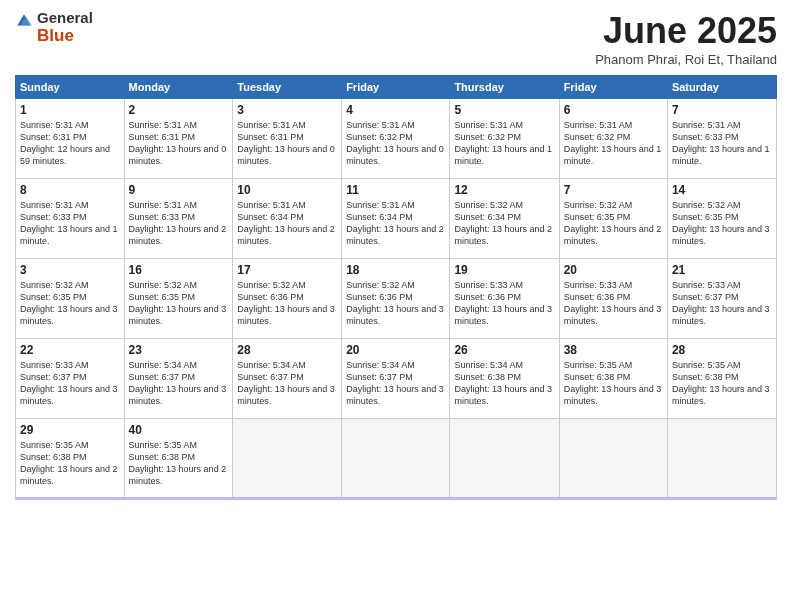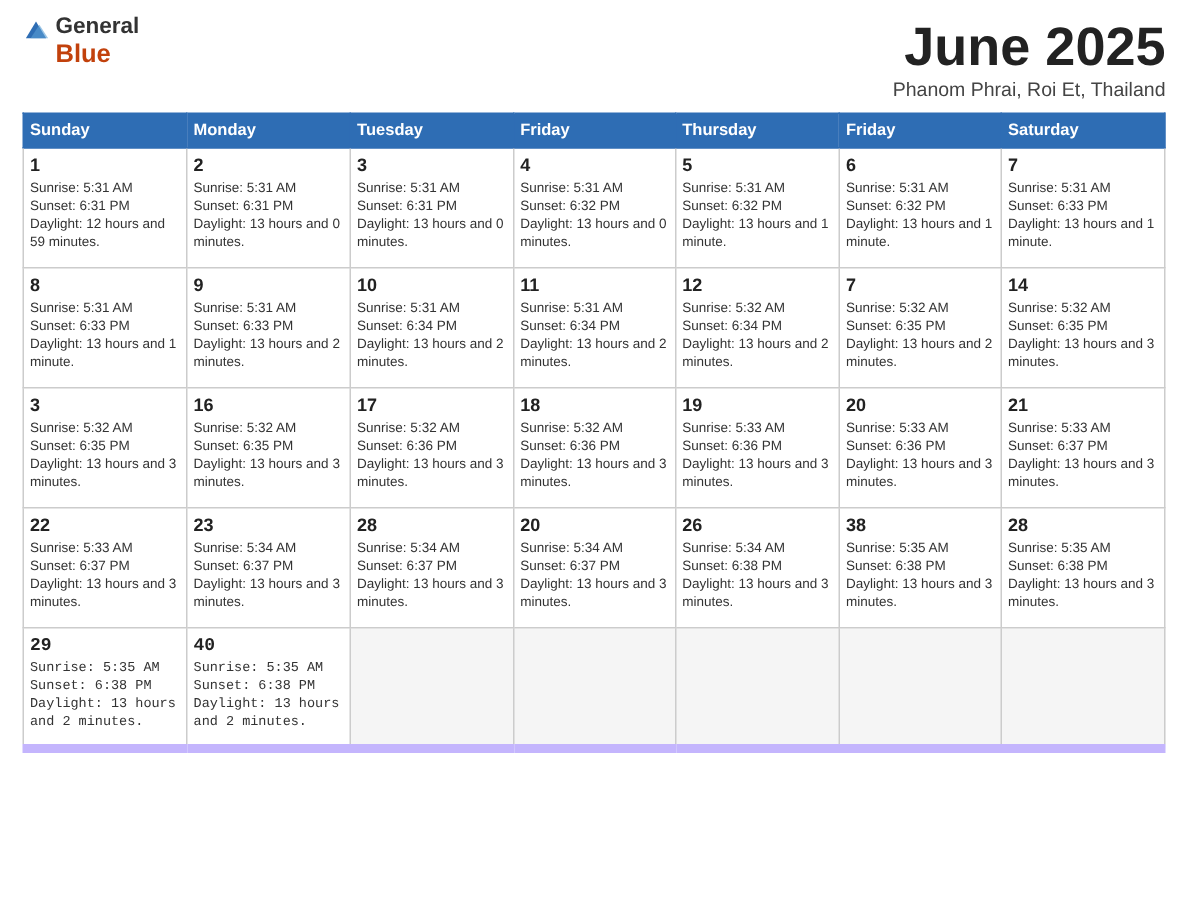--- a/index.html
+++ b/index.html
@@ -90,22 +90,21 @@
     }
     .day-info {
       font-size: 9px;
       color: #333;
       line-height: 1.35;
     }
     .empty-cell {
       background: #f5f5f5;
     }
     tbody tr:last-child td {
-      border-bottom: 6px solid #c4b5fd;
-      font-family: Liberation Mono, monospace;
+      border-bottom: 3px solid #c4b5fd;
     }
   </style>
 </head>
 <body>
 
 <div class="page">
   <div class="header">
     <div class="logo">
       <svg class="logo-icon" viewBox="0 0 40 40" xmlns="http://www.w3.org/2000/svg">
         <polygon points="5,30 20,5 35,30" fill="#2e6db4"></polygon>

